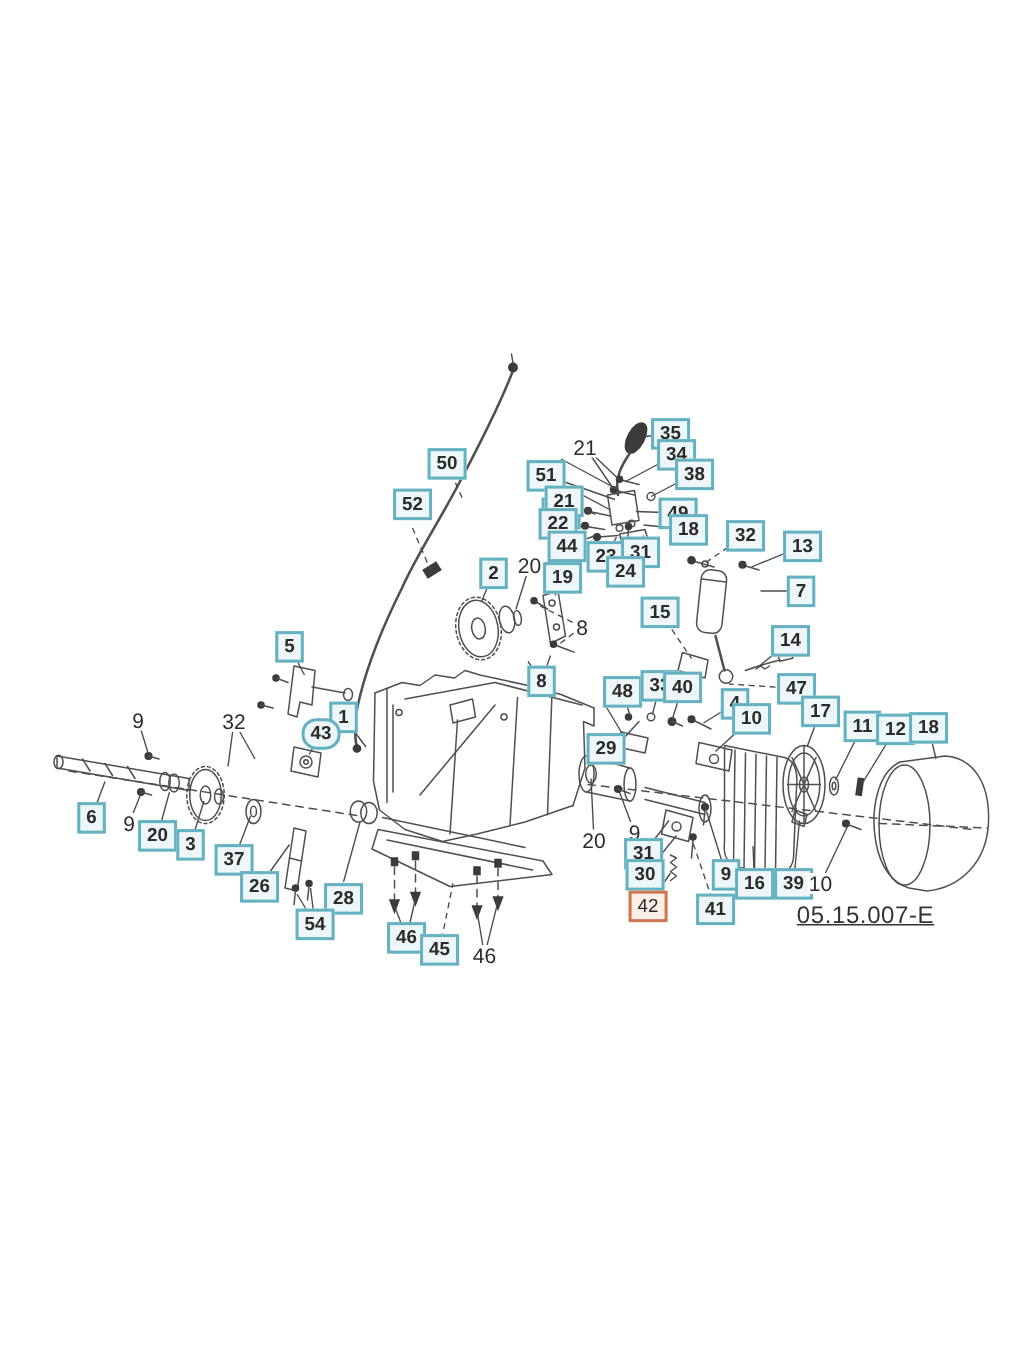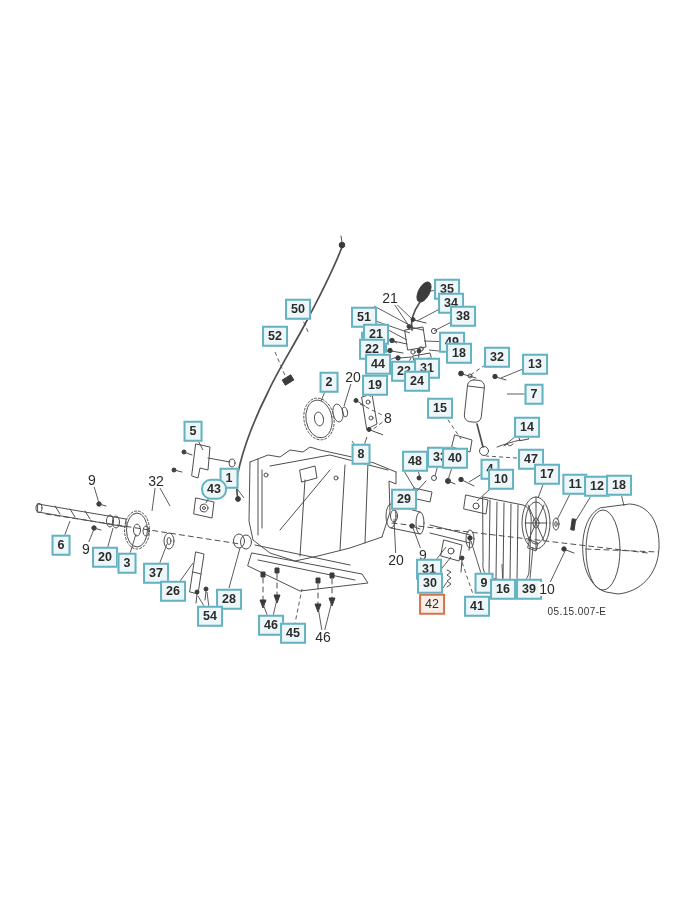--- a/index.html
+++ b/index.html
@@ -51,23 +51,24 @@
   .plabel.highlight{
     font-size:12.5px;
     padding:2px 4px;
     border:2px solid var(--hl-border);
     background:var(--hl-fill);
     cursor:pointer;
   }
   .diagram-code{
     position:absolute;
     transform:translate(-50%,-50%);
-    font-size:10px;
+    font-size:16px;
     letter-spacing:.4px;
     color:#333;
+    text-decoration:underline;
   }
 </style>
 </head>
 <body>
 
 <div class="stage">
 
   <svg class="art" width="688" height="900" viewBox="0 0 688 900">
 
     <g>

